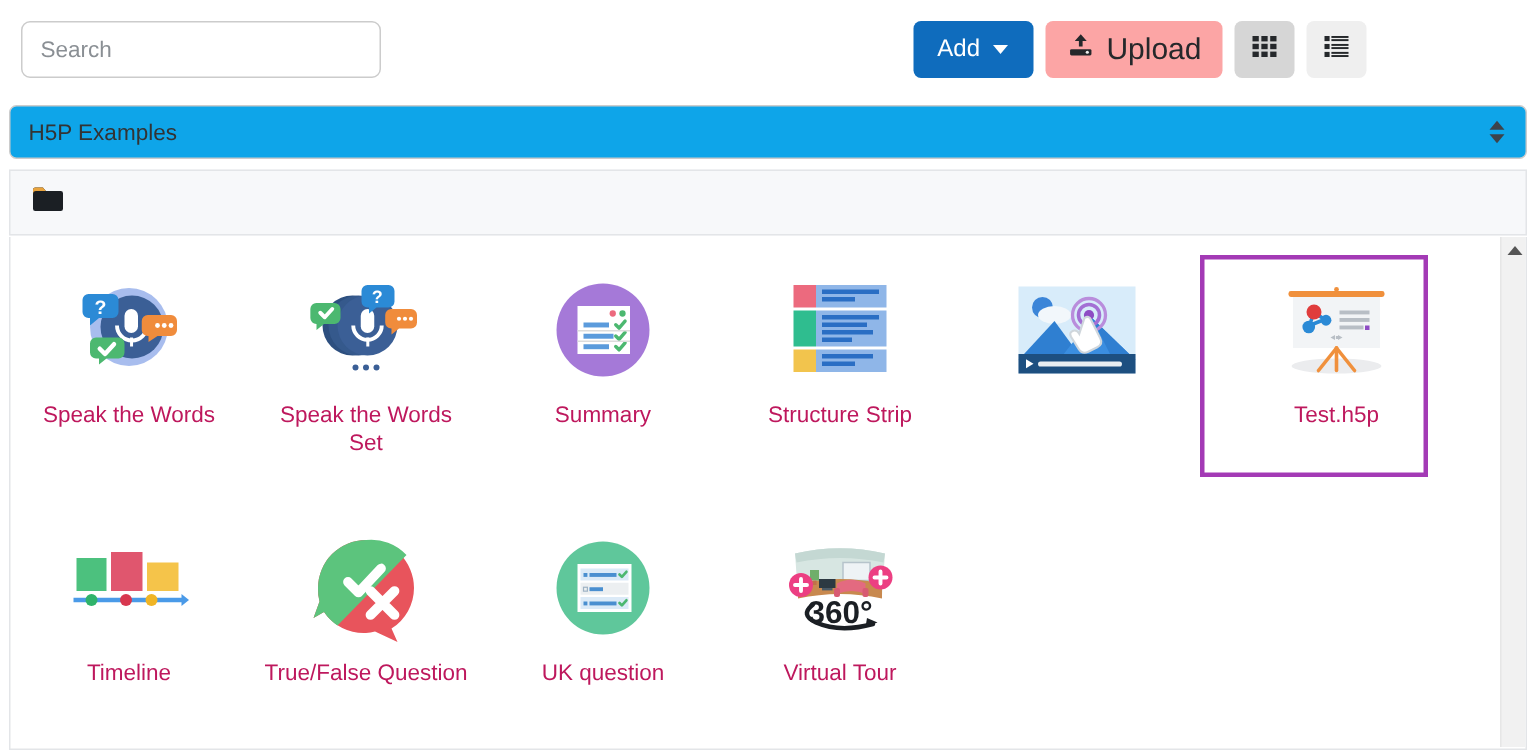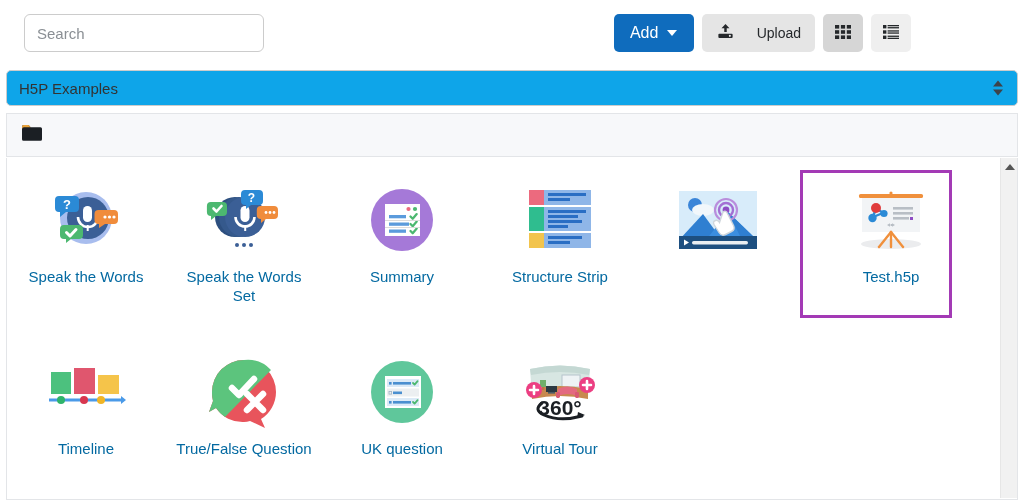--- a/index.html
+++ b/index.html
@@ -14,21 +14,21 @@
     position: relative;
     width: 1024px; height: 501px;
     background: #fff;
   }
 
   
   .toolbar {
     position: absolute;
     left: 0; top: 0;
     width: 921px; height: 66px;
-    padding: 14px 6px 0 24px;
+    padding: 14px 6px 0 14px;
     display: flex;
     align-items: flex-start;
   }
   .search-input {
     width: 240px; height: 38px;
     border: 1px solid #ccc;
     border-radius: 6px;
     padding: 0 12px;
     font-size: 15px;
     color: #333;
@@ -65,24 +65,24 @@
     font-size: 16px;
   }
   .btn-add .caret {
     display: inline-block;
     width: 0; height: 0;
     border-left: 5px solid transparent;
     border-right: 5px solid transparent;
     border-top: 6px solid #fff;
   }
   .btn-upload {
-    background: #e5e5e5;
+    background: #fca5a5;
     color: #25282b;
-    gap: 22px;
-    font-size: 14px;
+    gap: 8px;
+    font-size: 20px;
   }
   .btn-icon {
     width: 40px;
     padding: 0;
     background: #efefef;
   }
   .btn-icon.active { background: #d6d6d6; }
 
   .ico-upload { display: block; }
   .ico-grid, .ico-list { display: block; }
@@ -162,21 +162,21 @@
     background: #fff;
   }
   .tile.selected { border-color: #a33ab5; padding-left: 34px; }
   .tile .thumb {
     width: 86px; height: 78px;
     display: flex; align-items: center; justify-content: center;
     margin-bottom: 8px;
   }
   .tile .label {
     font-size: 15px;
-    color: #0369a1;
+    color: #be185d;
     text-align: center;
     line-height: 1.28;
     word-break: break-word;
     max-width: 138px;
   }
   .row-spacer { width: 100%; height: 14px; }
 
   
   .scrollbar {
     position: absolute;

